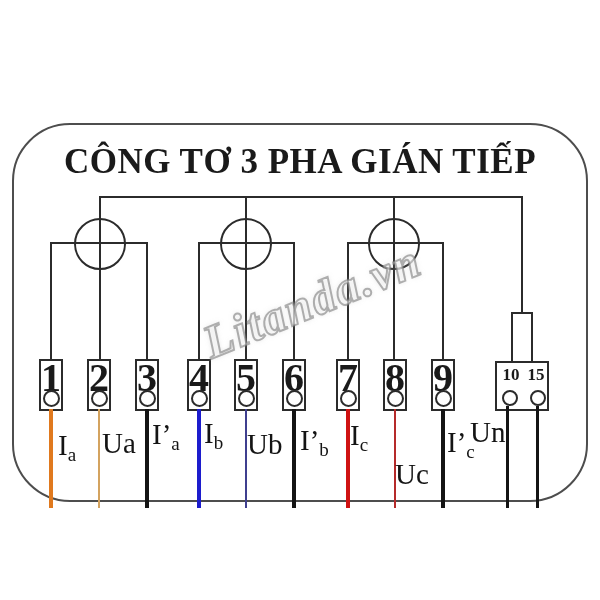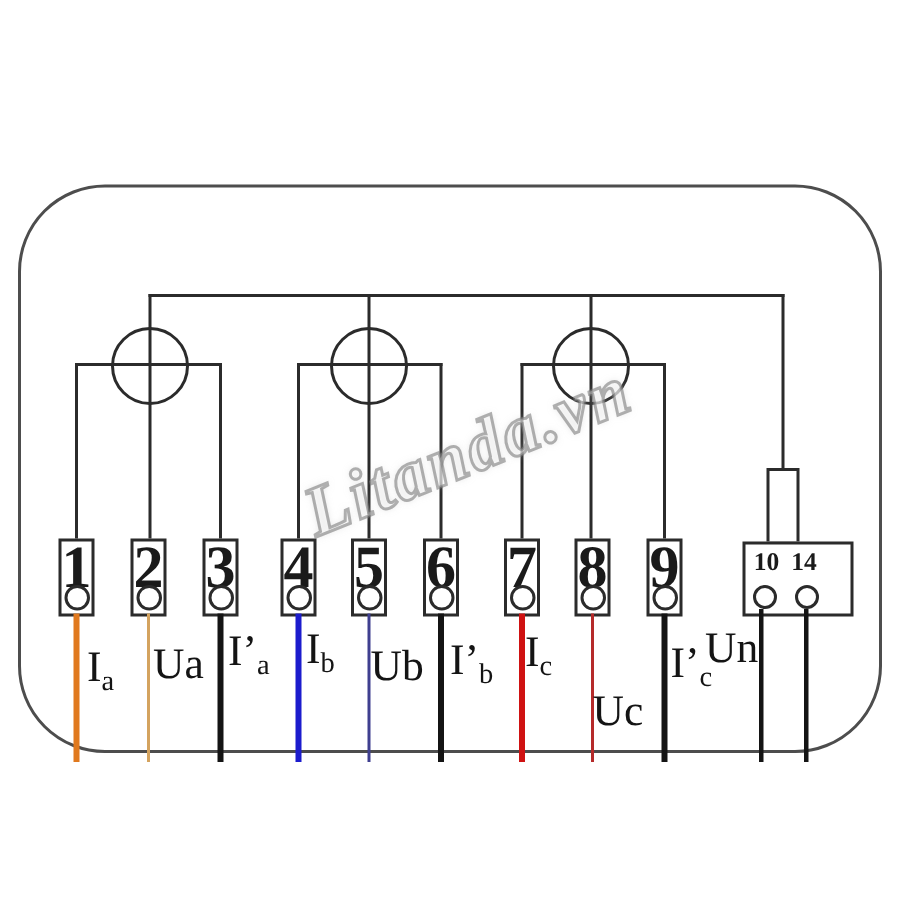--- a/index.html
+++ b/index.html
@@ -59,21 +59,21 @@
     position: absolute; left: 50%; bottom: 2px;
     width: 13px; height: 13px;
     margin-left: -8px;
     border: 2px solid #2b2b2b; border-radius: 50%;
     background: #ffffff;
     box-sizing: content-box;
   }
 
   
   #nblock {
-    left: 495px; top: 361px; width: 74px; height: 50px;
+    left: 495px; top: 361px; width: 54px; height: 50px;
     border: 2px solid #2b2b2b; background: #ffffff;
     box-sizing: border-box;
   }
   .nnum {
     position: absolute; top: 2px; width: 26px;
     text-align: center; font-size: 17px; font-weight: bold;
     color: #1a1a1a;
   }
   .ncirc {
     position: absolute; top: 27px;
@@ -113,20 +113,21 @@
     z-index: 30;
   }
 </style>
 </head>
 <body>
 
 <div id="canvas">
 
   <div class="abs" id="frame"></div>
 
+  <div class="abs" id="title">CÔNG TƠ 3 PHA GIÁN TIẾP</div>
 
   <div class="abs line" style="left:99px;  top:196px; width:424px; height:2px;"></div>
   <div class="abs line" style="left:99px;  top:196px; width:2px; height:164px;"></div>
   <div class="abs line" style="left:245px; top:196px; width:2px; height:164px;"></div>
   <div class="abs line" style="left:393px; top:196px; width:2px; height:164px;"></div>
   <div class="abs line" style="left:521px; top:196px; width:2px; height:118px;"></div>
 
   <div class="abs line" style="left:50px;  top:242px; width:98px; height:2px;"></div>
   <div class="abs line" style="left:50px;  top:242px; width:2px; height:118px;"></div>
   <div class="abs line" style="left:146px; top:242px; width:2px; height:118px;"></div>
@@ -174,21 +175,21 @@
     <div class="tcirc"></div>
   </div>
   <div class="abs tbox" style="left:431px; top:359px;">
     <div class="tnum">9</div>
     <div class="tcirc"></div>
   </div>
 
   <div class="abs" id="fuse"></div>
   <div class="abs" id="nblock">
     <div class="nnum" style="left:1px;">10</div>
-    <div class="nnum" style="left:26px;">14</div>
+    <div class="nnum" style="left:26px;">15</div>
     <div class="ncirc" style="left:5px;"></div>
     <div class="ncirc" style="left:33px;"></div>
   </div>
 
   <div class="abs wire" style="left: 49px; width: 4px; background: rgb(224, 121, 30);"></div>
   <div class="abs wire" style="left: 98px; width: 2px; background: rgb(212, 163, 95);"></div>
   <div class="abs wire" style="left: 145px; width: 4px; background: rgb(20, 20, 20);"></div>
   <div class="abs wire" style="left: 197px; width: 4px; background: rgb(28, 28, 205);"></div>
   <div class="abs wire" style="left: 245px; width: 2px; background: rgb(63, 63, 143);"></div>
   <div class="abs wire" style="left: 292px; width: 4px; background: rgb(20, 20, 20);"></div>

